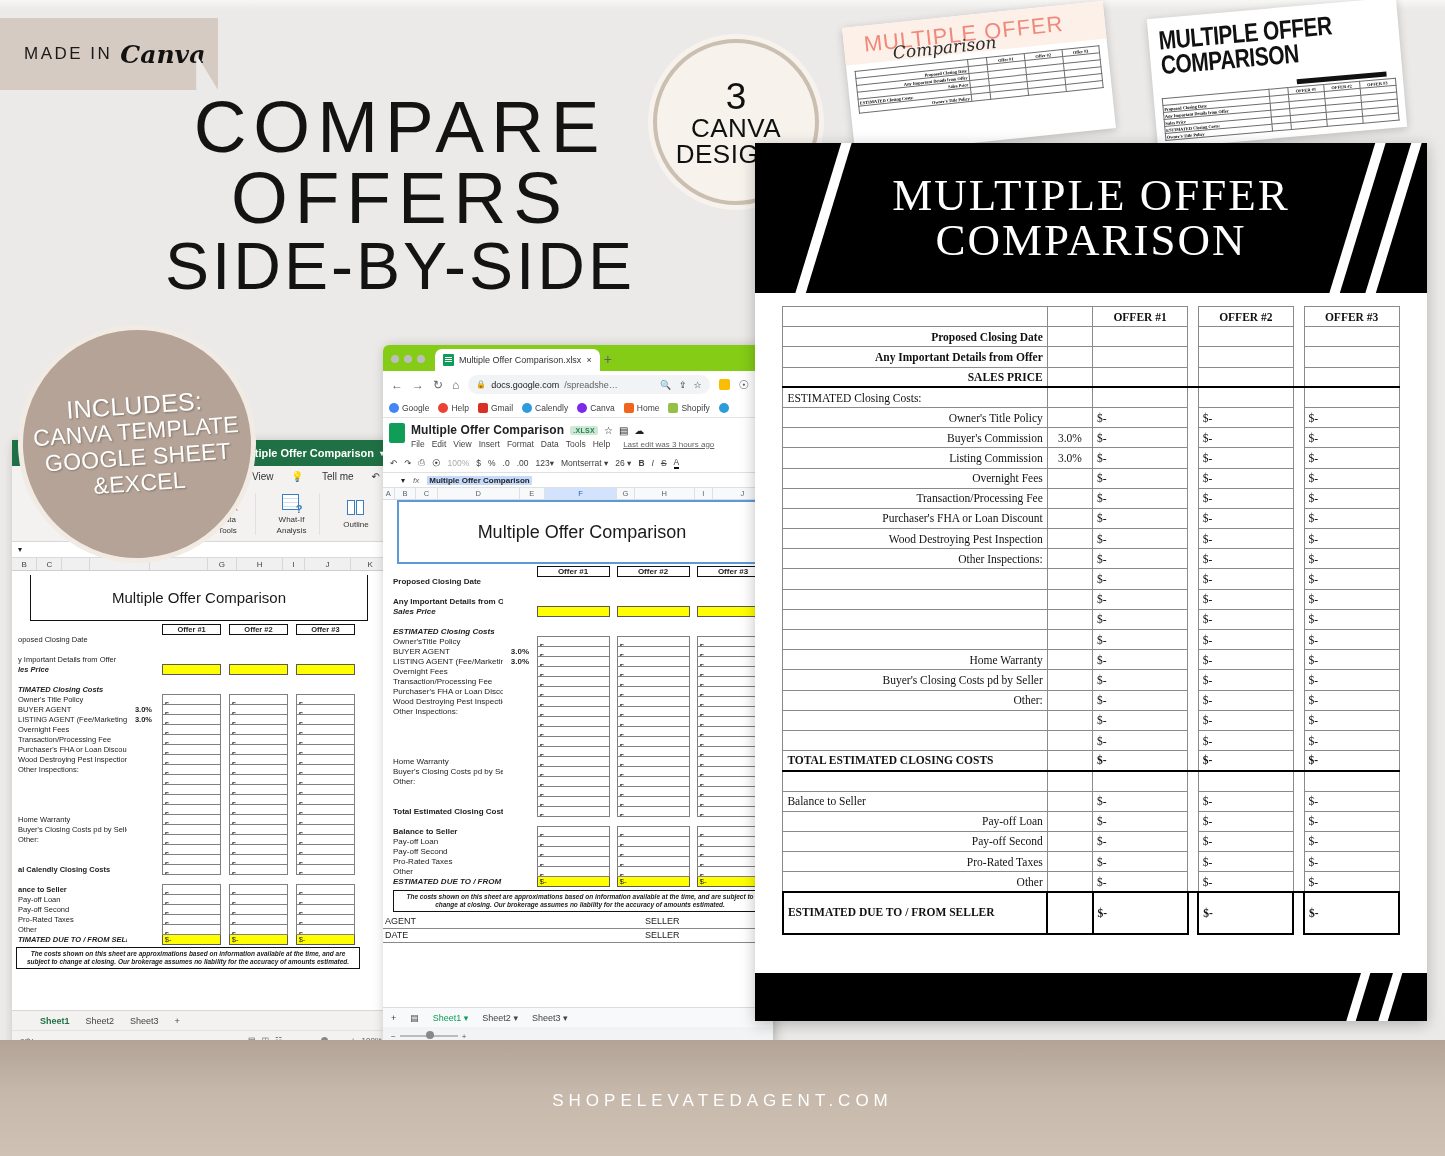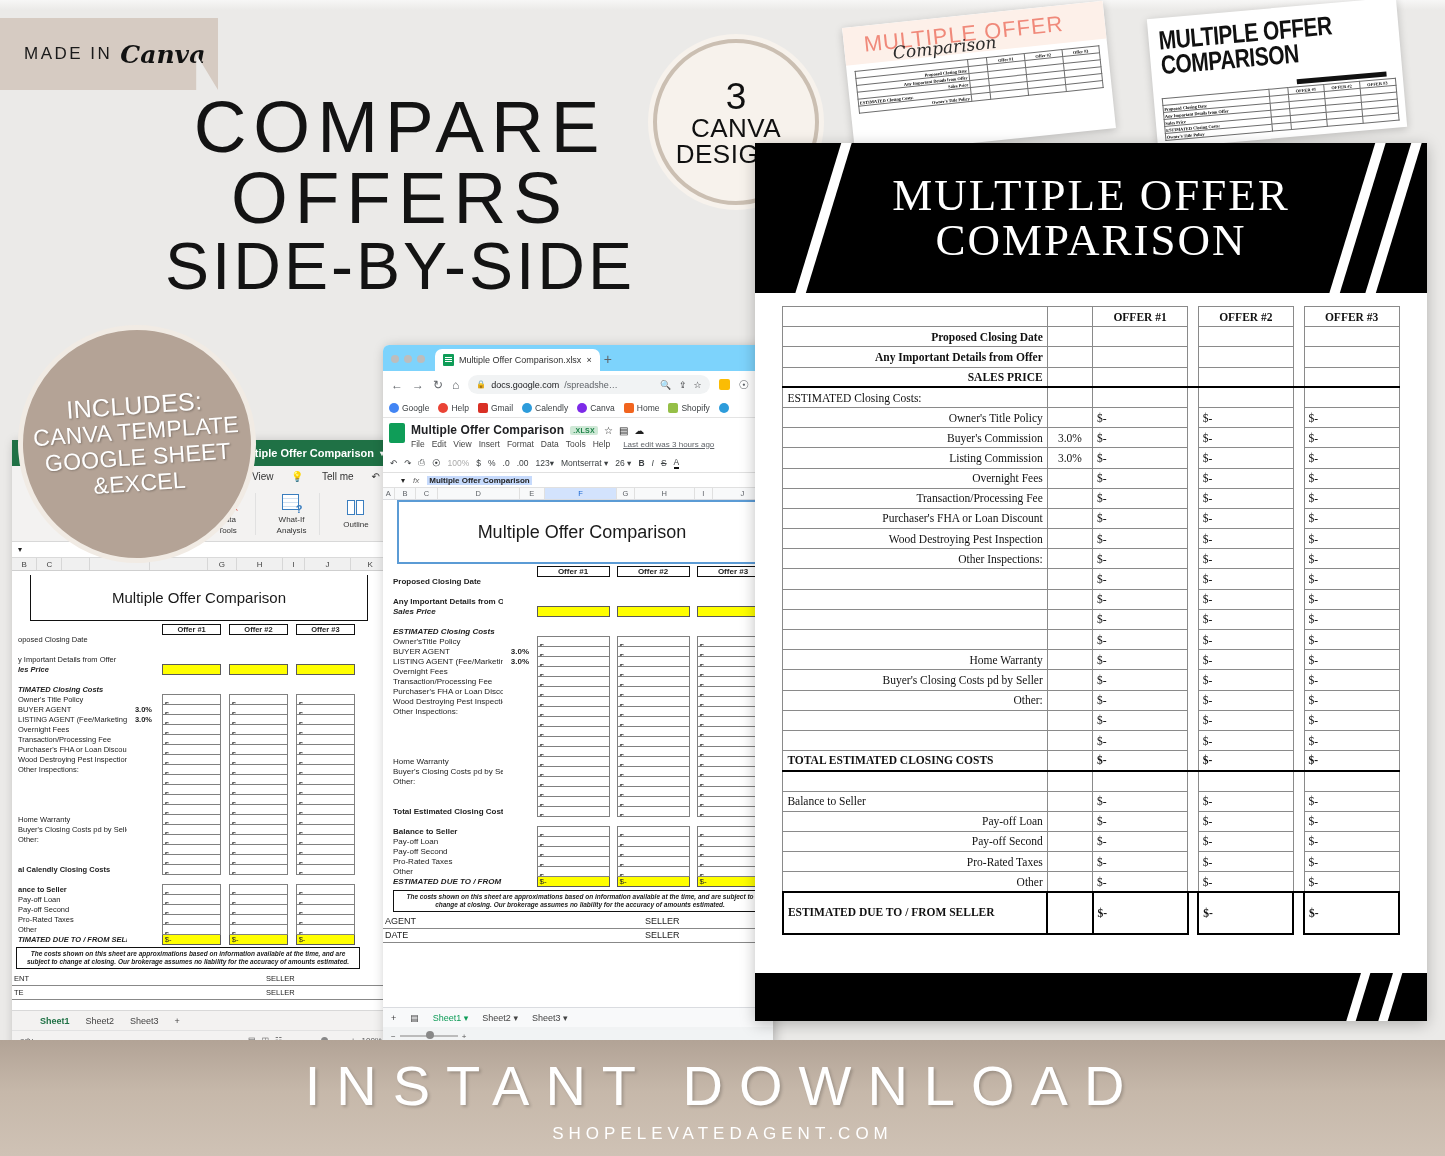--- a/index.html
+++ b/index.html
@@ -126,21 +126,21 @@
     padding:0 8px; font-size:8px; color:#555;
   }
 
   
   #chrome-window{
     position:absolute; left:383px; top:345px; width:390px; height:700px;
     background:#fff; box-shadow:2px 2px 12px rgba(0,0,0,.25);
     overflow:hidden; font-size:9px; color:#222; border-radius:6px 6px 0 0;
   }
   #chrome-tabstrip{
-    height:26px; background:#7dd3fc; display:flex; align-items:flex-end; padding-left:8px; gap:4px;
+    height:26px; background:#84cc16; display:flex; align-items:flex-end; padding-left:8px; gap:4px;
   }
   .traffic{ display:flex; gap:5px; align-items:center; padding-bottom:8px; margin-right:6px;}
   .traffic i{ width:8px;height:8px;border-radius:50%;background:#bdbdbd;display:block;}
   #chrome-tab{
     height:22px; background:#fff; border-radius:7px 7px 0 0;
     display:flex; align-items:center; gap:5px; padding:0 8px; font-size:9px; color:#333;
     max-width:210px;
   }
   .sheets-ico{width:11px;height:12px;background:#0f9d58;border-radius:1px;position:relative;}
   .sheets-ico:after{content:"";position:absolute;left:2px;top:3px;width:7px;height:6px;
@@ -926,34 +926,20 @@
             <td class="yellowcell"><span class="d">$</span><span class="z">-</span></td>
             <td></td>
             <td class="yellowcell"><span class="d">$</span><span class="z">-</span></td>
             <td></td>
             <td class="yellowcell"><span class="d">$</span><span class="z">-</span></td>
           </tr>
         </tbody>
     </table>
   </div>
   <div class="disclaimer" style="margin:2px 30px 0 4px;">The costs shown on this sheet are approximations based on information available at the time, and are subject to change at closing.  Our brokerage assumes no liability for the accuracy of amounts estimated.</div>
-  <table class="sheet" style="margin-top:2px;">
-    <tbody id="excel-sig">
-        <tr>
-          <td style="border-bottom:1px solid #888;height:14px;">ENT</td>
-          <td style="border-bottom:1px solid #888;"></td>
-          <td style="border-bottom:1px solid #888;">SELLER</td>
-        </tr>
-        <tr>
-          <td style="border-bottom:1px solid #888;height:14px;">TE</td>
-          <td style="border-bottom:1px solid #888;"></td>
-          <td style="border-bottom:1px solid #888;">SELLER</td>
-        </tr>
-      </tbody>
-  </table>
   <div id="excel-sheettabs">
     <span class="active">Sheet1</span>
     <span>Sheet2</span>
     <span>Sheet3</span>
     <span>+</span>
   </div>
   <div id="excel-status">
     <span>ady</span>
     <span style="display:flex;gap:6px;align-items:center;">
       <span>▤</span>
@@ -2077,15 +2063,14 @@
       </tbody>
   </table>
 
   <div id="hero-footer">
     <span class="slash" style="right:66px;"></span>
     <span class="slash" style="right:34px;"></span>
   </div>
 </div>
 
 <div id="bottom-banner">
-  <div class="big">INSTANT DOWNLOAD</div>
   <div class="small">SHOPELEVATEDAGENT.COM</div>
 </div>
 
 </body></html>

